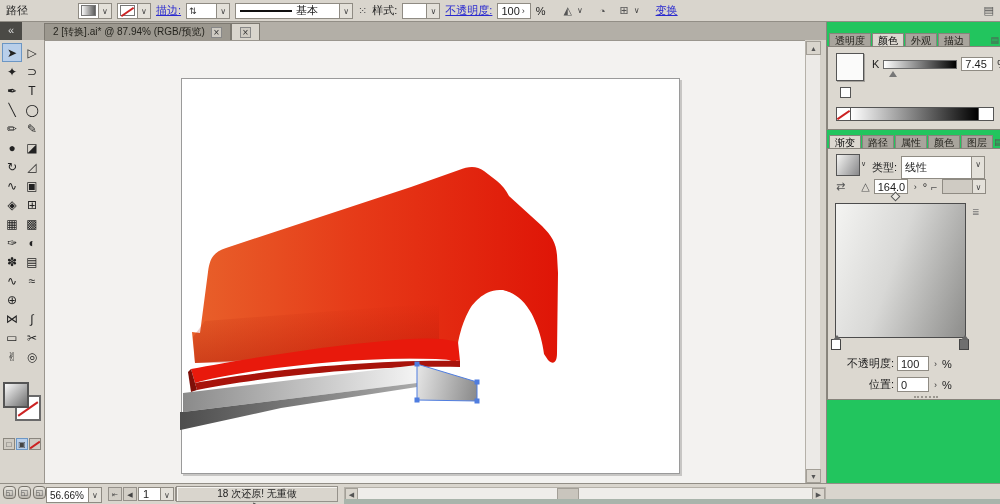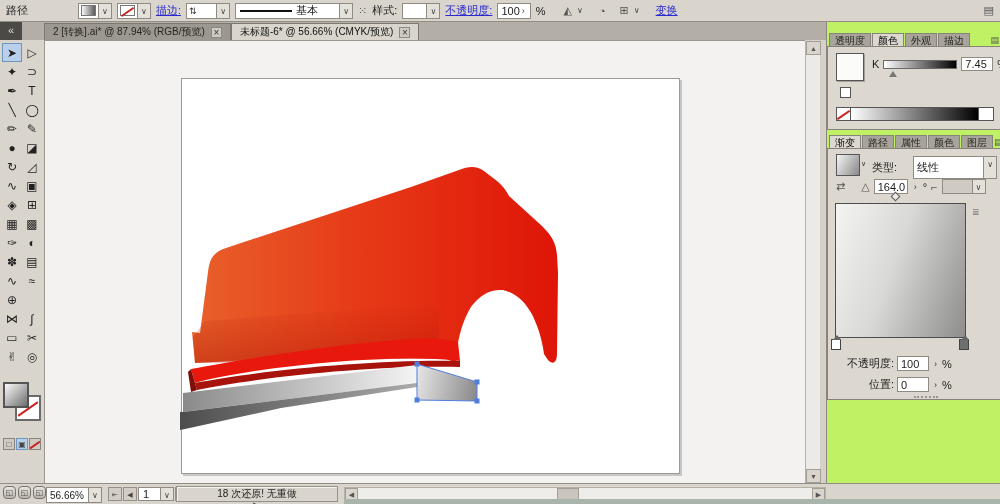--- a/index.html
+++ b/index.html
@@ -62,21 +62,21 @@
     border-top:1px solid #9a968e; }
   .artboard { position:absolute; left:136px; top:37px; width:499px; height:396px; background:#fff;
     border:1px solid #9a9a9a; box-shadow:2px 2px 0 rgba(0,0,0,0.18); }
   .art-svg { position:absolute; left:0; top:0; }
   .vscroll { position:absolute; left:805px; top:41px; width:15px; height:442px; background:#ECEAE7;
     border-left:1px solid #b5b1a9; }
   .vs-arrow { position:absolute; left:0; width:15px; height:14px; background:#D9D5CD; border:1px solid #a39f97;
     font-size:7px; color:#555; text-align:center; line-height:13px; }
 
   
-  .dock { position:absolute; left:826px; top:22px; width:174px; height:482px; background:#bef264;
+  .dock { position:absolute; left:826px; top:22px; width:174px; height:482px; background:#22c55e;
     border-left:1px solid #8a867e; }
   .ptabs { position:absolute; left:2px; display:flex; align-items:flex-end; gap:1px; height:15px; width:170px; }
   .ptab { height:14px; padding:0 5px; font-size:10px; line-height:14px; border:1px solid #87837b; border-bottom:none;
     background:#A8A49C; color:#26251f; white-space:nowrap; }
   .ptab.active { background:#DCD8D0; color:#000; }
   .pmenu { margin-left:auto; font-size:9px; color:#555; line-height:14px; }
   .panel-body { position:absolute; left:0; width:174px; background:#DCD8D0; border:1px solid #87837b; }
   .swatch-big { position:absolute; left:8px; top:6px; width:28px; height:28px; background:#FBFBFA; border:1px solid #555;
     box-shadow:1px 1px 0 rgba(0,0,0,.25); }
   .swatch-mini { position:absolute; left:12px; top:40px; width:11px; height:11px; background:#fff; border:1px solid #555; }
@@ -87,21 +87,21 @@
     border-right:4px solid transparent; border-bottom:6px solid #777; }
   .ramp { position:absolute; left:8px; top:60px; width:158px; height:14px; display:flex; }
   .ramp-none { position:relative; width:15px; height:14px; background:#fff; border:1px solid #555; overflow:hidden; }
   .ramp-bar { flex:1; height:14px; border:1px solid #555; border-left:none;
     background:linear-gradient(90deg,#ffffff,#000000); }
   .ramp-white { width:15px; height:14px; background:#fff; border:1px solid #555; border-left:none; }
 
   .grad-swatch { position:absolute; left:8px; top:5px; width:24px; height:22px; border:1px solid #555;
     background:linear-gradient(120deg,#f4f4f2,#88888a); }
   .grad-dd { position:absolute; left:33px; top:11px; font-size:7px; color:#333; }
-  .type-row { position:absolute; left:44px; top:7px; display:flex; align-items:center; gap:16px; }
+  .type-row { position:absolute; left:44px; top:7px; display:flex; align-items:center; gap:4px; }
   .angle-row { position:absolute; left:8px; top:30px; display:flex; align-items:center; gap:4px; }
   .big-grad { position:absolute; left:7px; top:54px; width:131px; height:135px; border:1px solid #4c4c4c;
     background:linear-gradient(110deg,#F4F4F2 0%,#D8D8D6 45%,#8D8D8B 100%); }
   .mid-diamond { position:absolute; left:64px; top:44px; width:7px; height:7px; background:#EDEBE6;
     border:1px solid #555; transform:rotate(45deg); }
   .stop { position:absolute; top:190px; width:10px; height:11px; border:1px solid #444; }
   .stop:before { content:""; position:absolute; left:1px; top:-5px; width:0; height:0;
     border-left:4px solid transparent; border-right:4px solid transparent; border-bottom:5px solid #666; }
   .stop.left { left:3px; background:#fff; }
   .stop.right { left:131px; background:#6f6f6f; }
@@ -182,21 +182,20 @@
   </div>
 
   <div class="tab-bar">
     <div class="tab-collapse">«</div>
     <div style="width:22px"></div>
     <div class="doc-tab inactive">
       <span>2 [转换].ai* @ 87.94% (RGB/预览)</span>
       <span class="tab-close">×</span>
     </div>
     <div class="doc-tab active">
-      <span>未标题-6* @ 56.66% (CMYK/预览)</span>
       <span class="tab-close">×</span>
     </div>
   </div>
 
   <div class="toolbar">
     <div class="tool-grid">
       <span class="tool sel">➤</span>
       <span class="tool">▷</span>
       <span class="tool">✦</span>
       <span class="tool">⊃</span>

